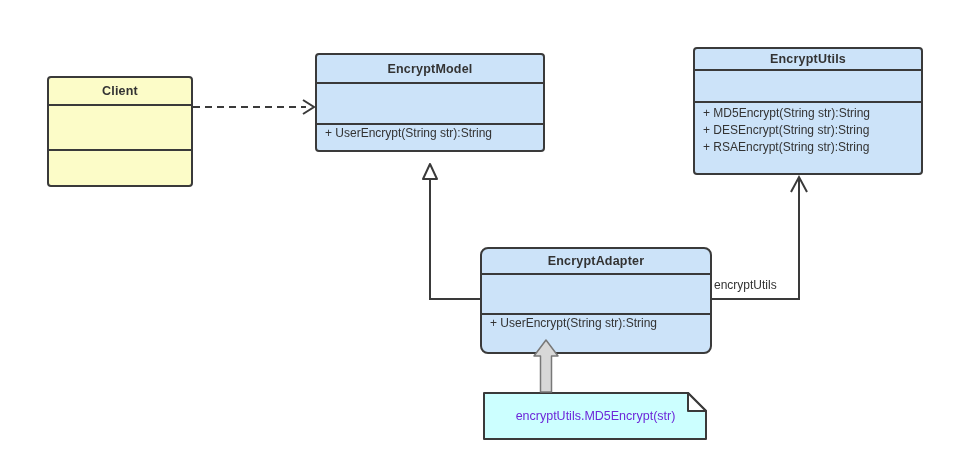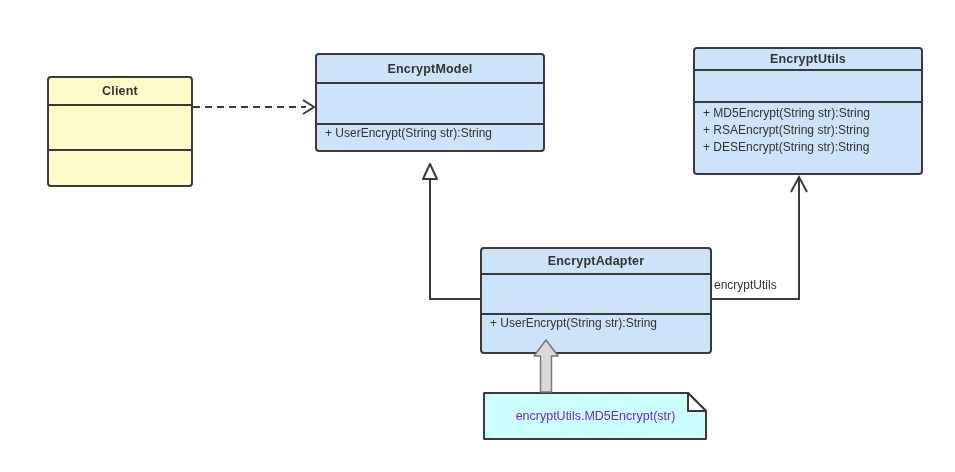--- a/index.html
+++ b/index.html
@@ -57,21 +57,21 @@
   .node-client .class-attrs { height: 45px; }
 
   .node-model   { left: 315px; top: 53px;  width: 230px; height: 99px; }
   .node-model .class-title { height: 27px; }
   .node-model .class-attrs { height: 41px; }
 
   .node-utils   { left: 693px; top: 47px;  width: 230px; height: 128px; }
   .node-utils .class-title { height: 26px; }
   .node-utils .class-attrs { height: 42px; }
 
-  .node-adapter { left: 480px; top: 247px; width: 232px; height: 107px; }
+  .node-adapter { left: 480px; top: 247px; width: 232px; height: 107px; border-radius: 8px; }
   .node-adapter .class-title { height: 24px; }
   .node-adapter .class-attrs { height: 40px; }
 
   
   .note-node {
     position: absolute;
     left: 483px; top: 392px;
     width: 225px; height: 48px;
   }
   .note-shape { position: absolute; left: 0; top: 0; }
@@ -118,22 +118,22 @@
     <div class="class-methods methods-center">
       <span class="method-line">+ UserEncrypt(String str):String</span>
     </div>
   </div>
 
   <div class="class-node fill-blue node-utils">
     <div class="class-title">EncryptUtils</div>
     <div class="class-attrs"></div>
     <div class="class-methods methods-list">
       <span class="method-line">+ MD5Encrypt(String str):String</span>
+      <span class="method-line">+ DESEncrypt(String str):String</span>
       <span class="method-line">+ RSAEncrypt(String str):String</span>
-      <span class="method-line">+ DESEncrypt(String str):String</span>
     </div>
   </div>
 
   <div class="class-node fill-blue node-adapter">
     <div class="class-title">EncryptAdapter</div>
     <div class="class-attrs"></div>
     <div class="class-methods methods-center">
       <span class="method-line">+ UserEncrypt(String str):String</span>
     </div>
   </div>

